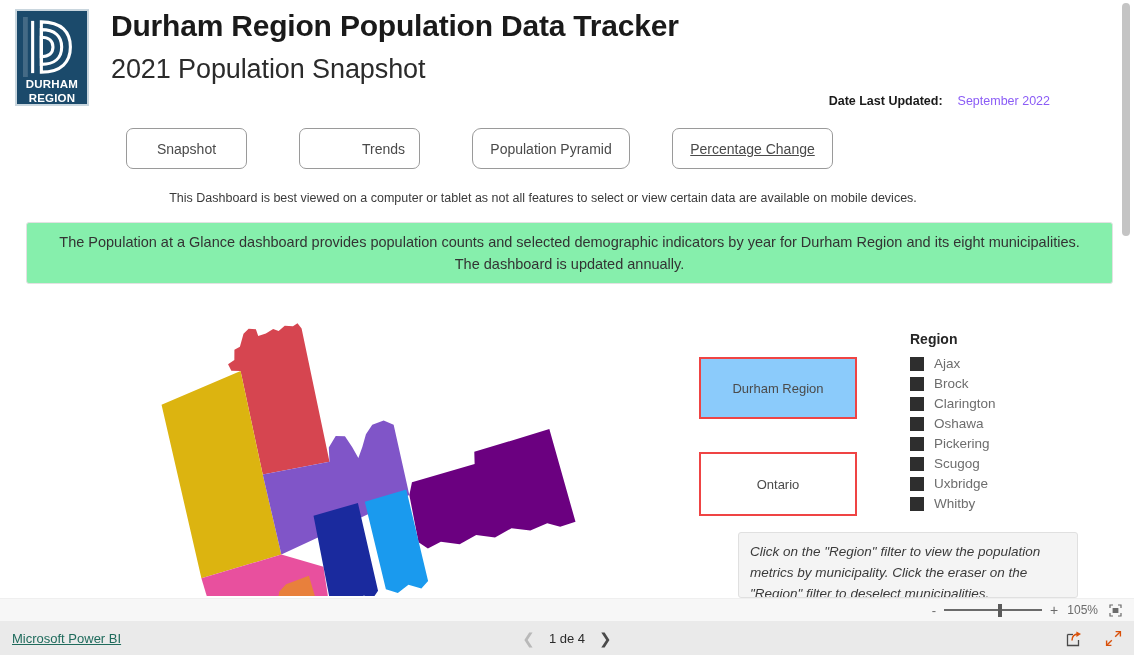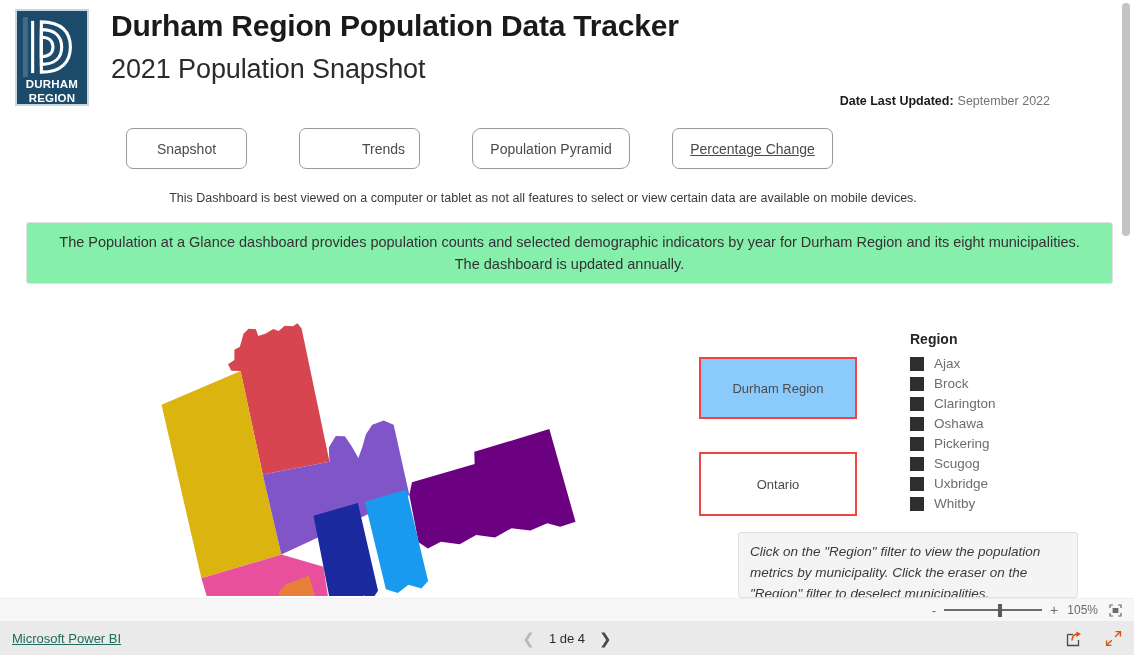--- a/index.html
+++ b/index.html
@@ -85,22 +85,22 @@
     position: absolute;
     right: 60px; top: 94px;
     font-size: 12.5px;
     white-space: nowrap;
   }
   #date-updated .dl-label {
     font-weight: bold;
     color: #1a1a1a;
   }
   #date-updated .dl-value {
-    color: #737373;
-    margin-left: 4px;
+    color: #8b5cf6;
+    margin-left: 15px;
   }
 
   
   #navbuttons {
     position: absolute;
     left: 0; top: 128px;
     width: 1110px;
     height: 44px;
   }
   .navbtn {

